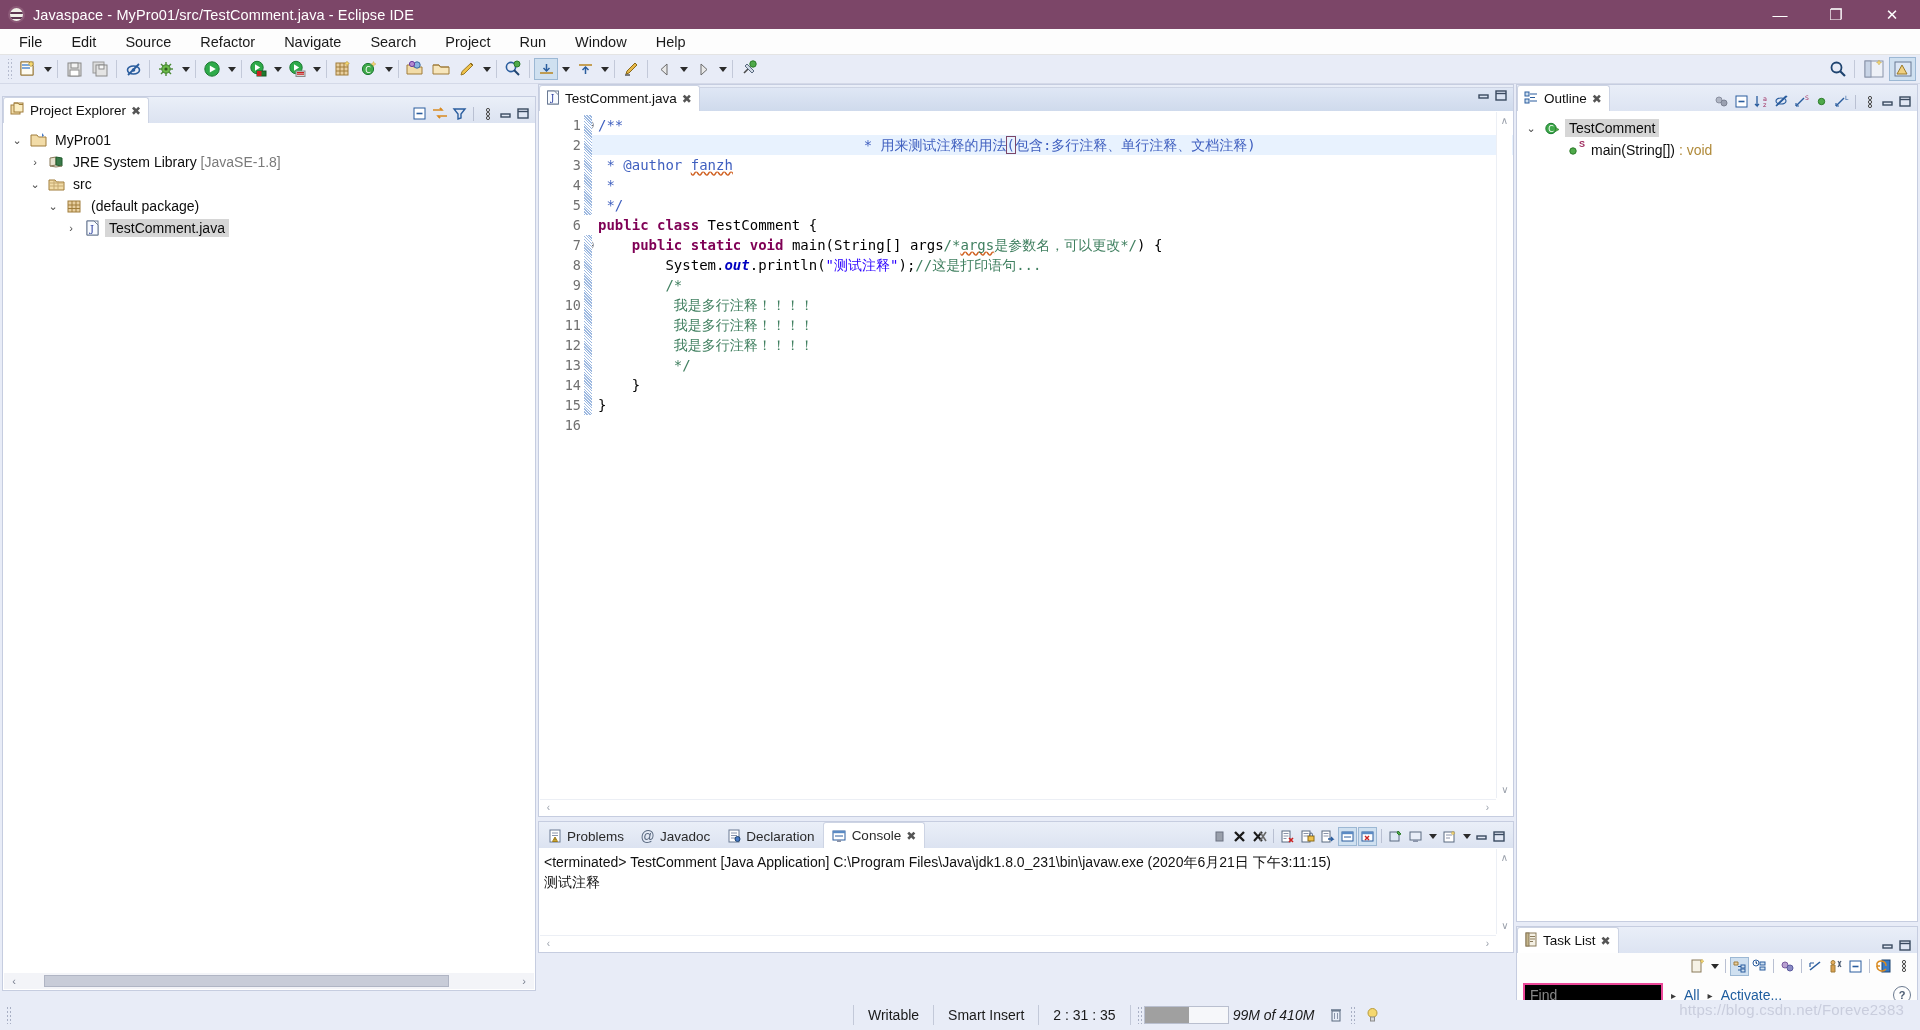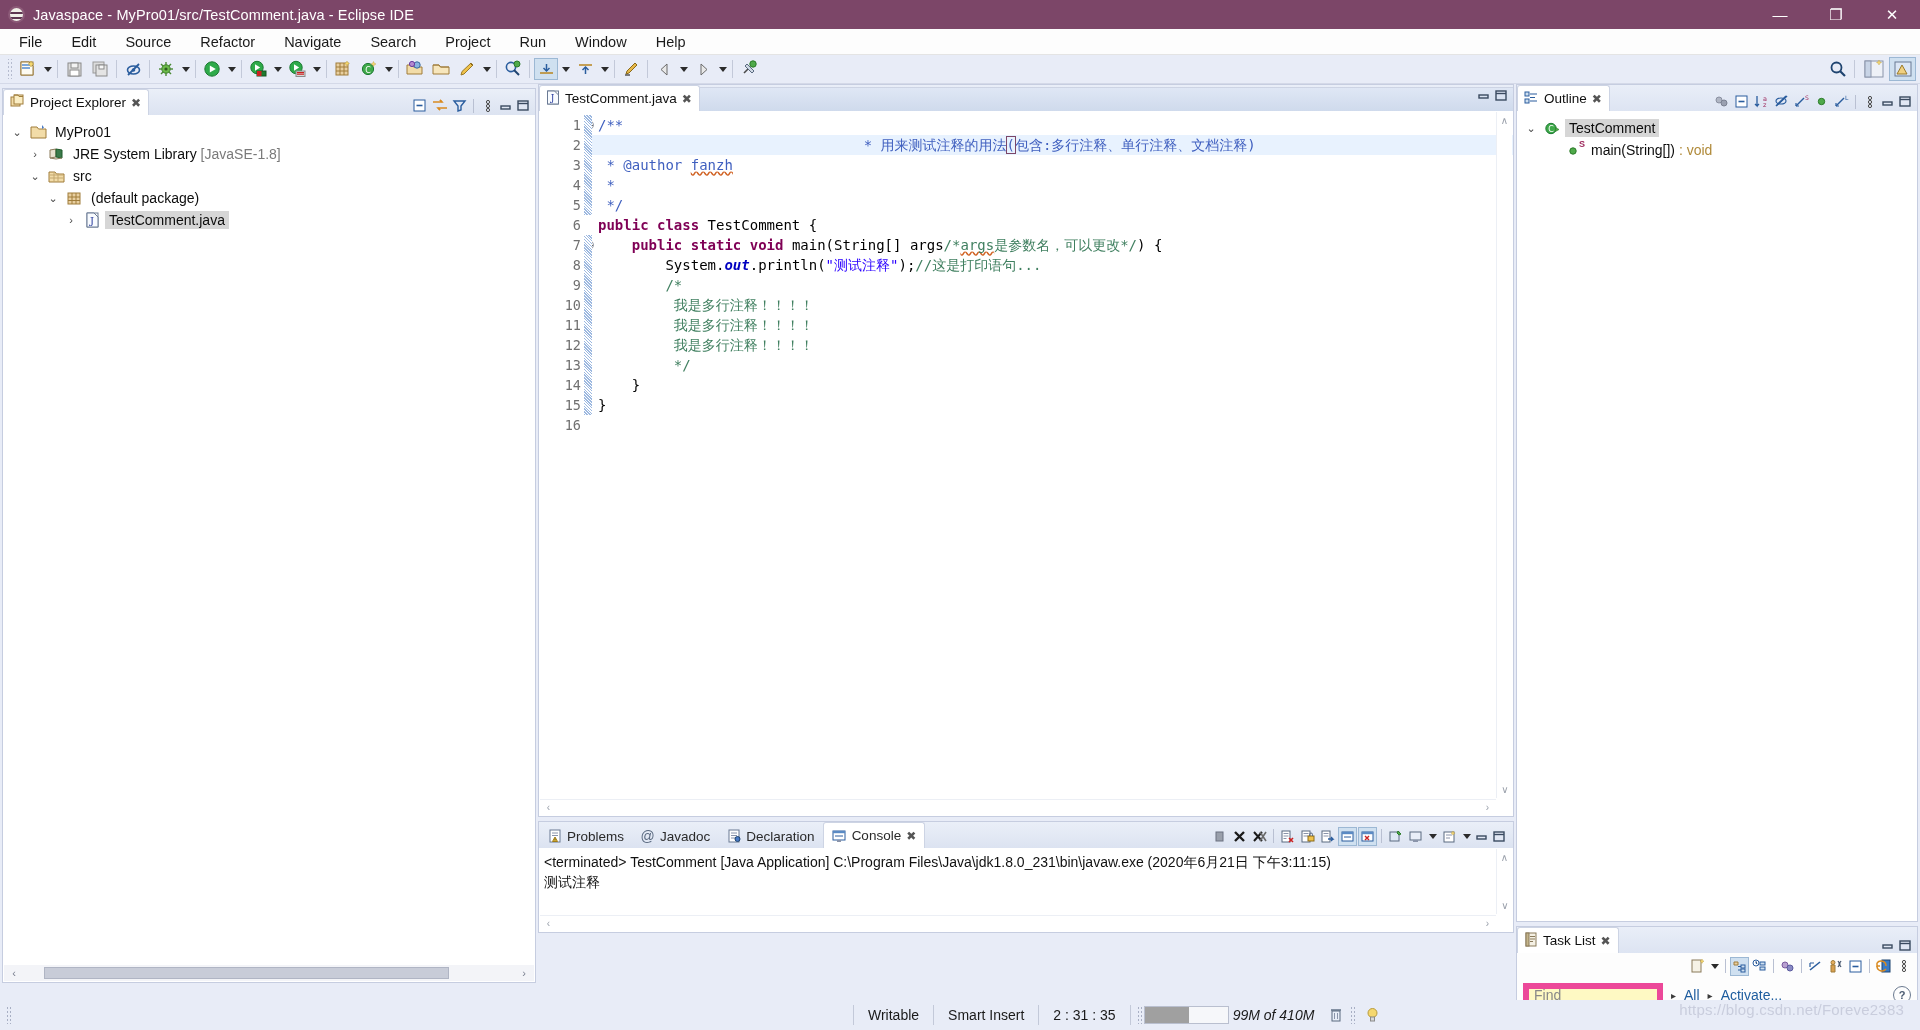--- a/index.html
+++ b/index.html
@@ -74,21 +74,21 @@
     font-size: 13.5px; color: #101010; gap: 5px;
   }
   .ptab.active-editor { background:#ffffff; }
   .ptab-x { font-size: 12px; color: #555; }
   .panel-tools { margin-left:auto; display:flex; align-items:center; gap:1px; padding-right:4px; }
   .ptool { width:19px; height:19px; display:flex; align-items:center; justify-content:center; }
   .vsep { width:1px; height:14px; background:#b9c0d2; margin:0 3px; }
   .min-ico, .max-ico { width:16px; height:16px; display:flex;align-items:center;justify-content:center; }
 
   
-  #projexp { left: 2px; top: 4px; width: 534px; height: 895px; background: #ffffff;
+  #projexp { left: 2px; top: 12px; width: 534px; height: 895px; background: #ffffff;
              border: 1px solid #c6cde0; }
   #projexp .panel-tabbar { background: linear-gradient(#eaeff8,#dce3f1); }
   .tree { padding: 6px 0 0 0; font-size: 14px; color: #0d0d0d; }
   .tnode { display:flex; align-items:center; height: 22px; padding-left: 6px; gap:4px; white-space:nowrap; }
   .tw { width: 16px; display:flex; align-items:center; justify-content:center; color:#4a4a4a; font-size:11px; }
   .tnode.selected > .tlabel { background: #d6d6d6; padding: 1px 4px; }
   .tlabel { padding: 1px 4px; }
   .tdim { color:#7a7a7a; }
   .ti { width:18px; height:18px; display:flex;align-items:center;justify-content:center; }
 
@@ -131,38 +131,38 @@
     border-left:1px solid #eceff5;
   }
   .vsarrow { height:17px; display:flex;align-items:center;justify-content:center; color:#9aa0ab; font-size:10px;}
   .hscroll {
     position:absolute; left:1px; right:17px; bottom:1px; height:16px; background:#ffffff;
     display:flex; align-items:center; border-top:1px solid #eceff5;
   }
   .hsarrow { width:17px; display:flex;align-items:center;justify-content:center; color:#9aa0ab; font-size:10px;}
 
   
-  #console { left:538px; top:737px; width:976px; height:112px; border:1px solid #c6cde0; background:#fff; }
+  #console { left:538px; top:737px; width:976px; height:132px; border:1px solid #c6cde0; background:#fff; }
   .ctabbar { height: 26px; background: linear-gradient(#eaeff8,#dce3f1); display:flex; align-items:flex-end; }
   .ctab { height:24px; display:flex; align-items:center; gap:5px; padding:0 8px; font-size:13.5px; color:#2a2a2a; }
   .ctab .ci { width:15px;height:15px;display:flex;align-items:center;justify-content:center; }
   .ctab.active { background:#fff; border-top:1px solid #cdd4e4; border-left:1px solid #cdd4e4; border-right:1px solid #cdd4e4;
                  border-top-left-radius:3px;border-top-right-radius:3px; height:26px; }
   .console-body { position:absolute; left:1px; top:27px; right:18px; bottom:18px; padding:3px 4px; background:#fff; }
   .cline { font-size:14px; color:#111; line-height:20px; white-space:pre; }
 
   
   #outline { left:1516px; top:0px; width:402px; height:838px; border:1px solid #c6cde0; background:#fff; }
 
   
   #tasklist { left:1516px; top:842px; width:402px; height:150px; border:1px solid #c6cde0; background:#fff; }
   .tl-toolrow { height:26px; display:flex; align-items:center; justify-content:flex-end; padding-right:4px; gap:1px; background:#fdfdfd;}
   .tl-findrow { display:flex; align-items:center; padding:4px 6px; gap:8px; background:#fdfdfd; }
   .findbox {
-    width: 140px; height: 24px; border:6px solid #ec4899; background:#fef9c3;
+    width: 140px; height: 24px; border:2px solid #ec4899; background:#000000;
     font-size:14px; color:#888; padding:0 5px; display:flex; align-items:center;
   }
   .tl-link { color:#1d5c9e; font-size:14px; }
   .tl-caret { color:#3a3a3a; font-size:10px; }
   .help-ico { margin-left:auto; width:18px;height:18px;border-radius:50%;border:1.5px solid #6b7a90;
               display:flex;align-items:center;justify-content:center;font-size:11px;color:#4a5a70;font-weight:bold;}
 
   
   .pe-hscroll { position:absolute; left:1px; right:1px; bottom:1px; height:16px; background:#f3f4f8; display:flex; align-items:center; }
   .pe-thumb { height:12px; background:#c8ccd8; border:1px solid #b0b5c4; margin-left:20px; width:405px;}

